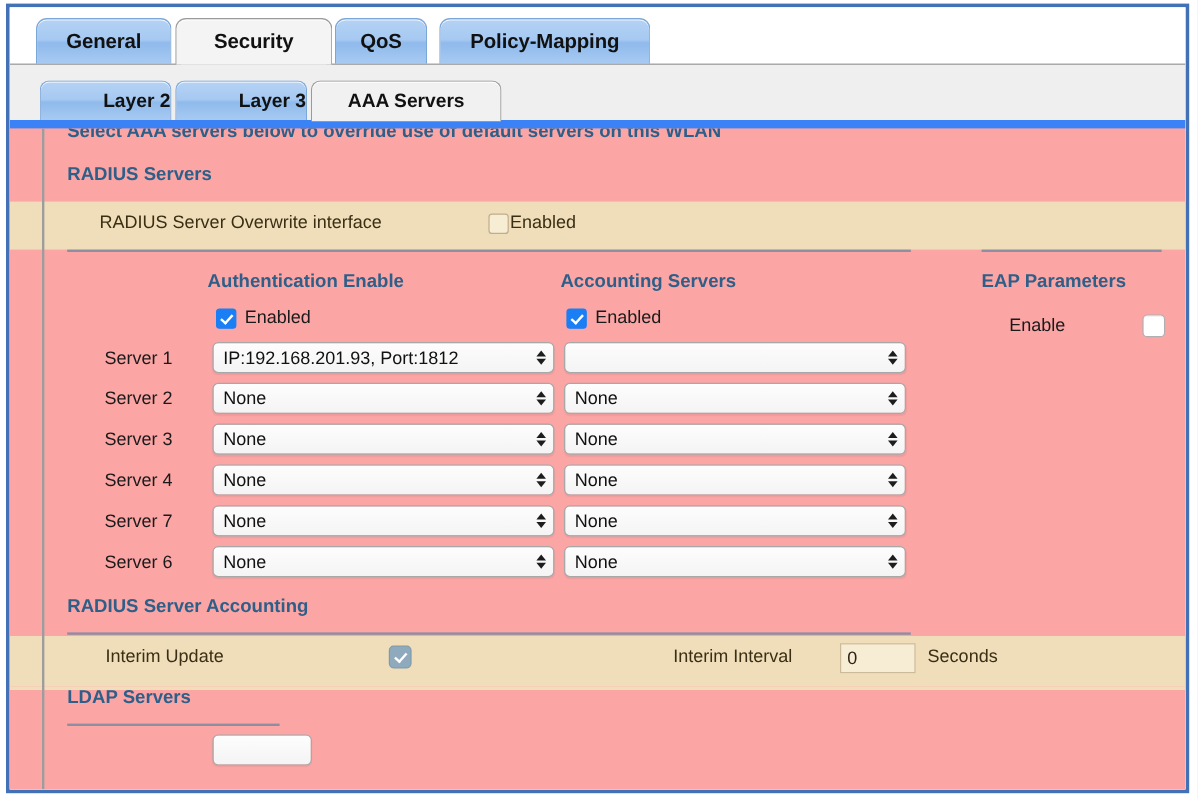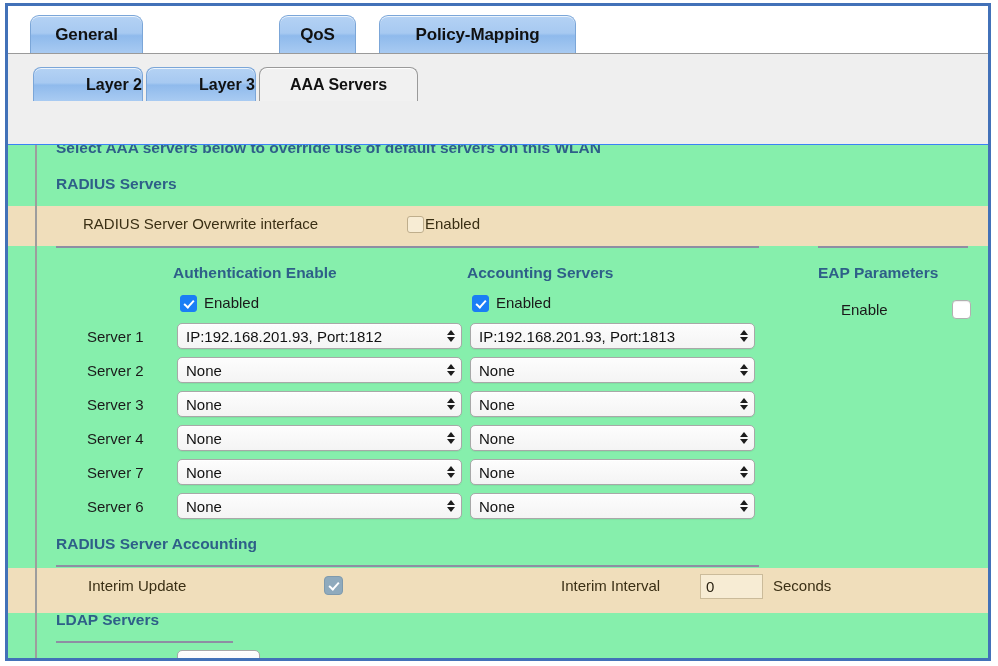--- a/index.html
+++ b/index.html
@@ -117,24 +117,23 @@
     box-shadow: inset 0 1px 0 rgba(255,255,255,0.9);
   }
 
   
   #panel-2 {
     position: absolute;
     left: 0;
     top: 46px;
     right: 0;
     bottom: 0;
-    background: #86efac;
-    border-top: 1px solid #3b82f6;
-    overflow: hidden;
-    margin-top: 44px;
+    background: #fca5a5;
+    border-top: 7px solid #3b82f6;
+    overflow: hidden;
   }
   
   #vrule {
     position: absolute;
     left: 27px;
     top: 0;
     bottom: 0;
     width: 2px;
     background: #9d9d9d;
   }
@@ -303,24 +302,27 @@
 </style>
 </head>
 <body>
 
 <div id="frame">
 
   <div class="tabstrip-1">
     <div class="tab inactive" style="left:22px; width:113px;">
       <span>General</span>
     </div>
+    <div class="tab active" style="left:138px; width:131px;">
+      <span>Security</span>
+    </div>
     <div class="tab inactive" style="left:271px; width:77px;">
       <span>QoS</span>
     </div>
-    <div class="tab inactive" style="left:371px; width:197px;">
+    <div class="tab inactive" style="left:358px; width:176px;">
       <span>Policy-Mapping</span>
     </div>
   </div>
 
   <div id="panel-1">
 
     <div class="tabstrip-2">
       <div class="tab2 inactive" style="left:25px; width:110px;">
         <span>Layer 2</span>
       </div>
@@ -366,21 +368,20 @@
 
       <div class="plain" style="left:79px; top:183px;">Server 1</div>
       <div class="sel" style="left:169px; top:178px; width:285px;">
         <span class="sel-text">IP:192.168.201.93, Port:1812</span>
         <span class="sel-arrows">
             <i class="up"></i>
             <i class="down"></i>
           </span>
       </div>
       <div class="sel" style="left:462px; top:178px; width:285px;">
-        <span class="sel-text">IP:192.168.201.93, Port:1813</span>
         <span class="sel-arrows">
             <i class="up"></i>
             <i class="down"></i>
           </span>
       </div>
 
       <div class="plain" style="left:79px; top:217px;">Server 2</div>
       <div class="sel" style="left:169px; top:212px; width:285px;">
         <span class="sel-text">None</span>
         <span class="sel-arrows">

